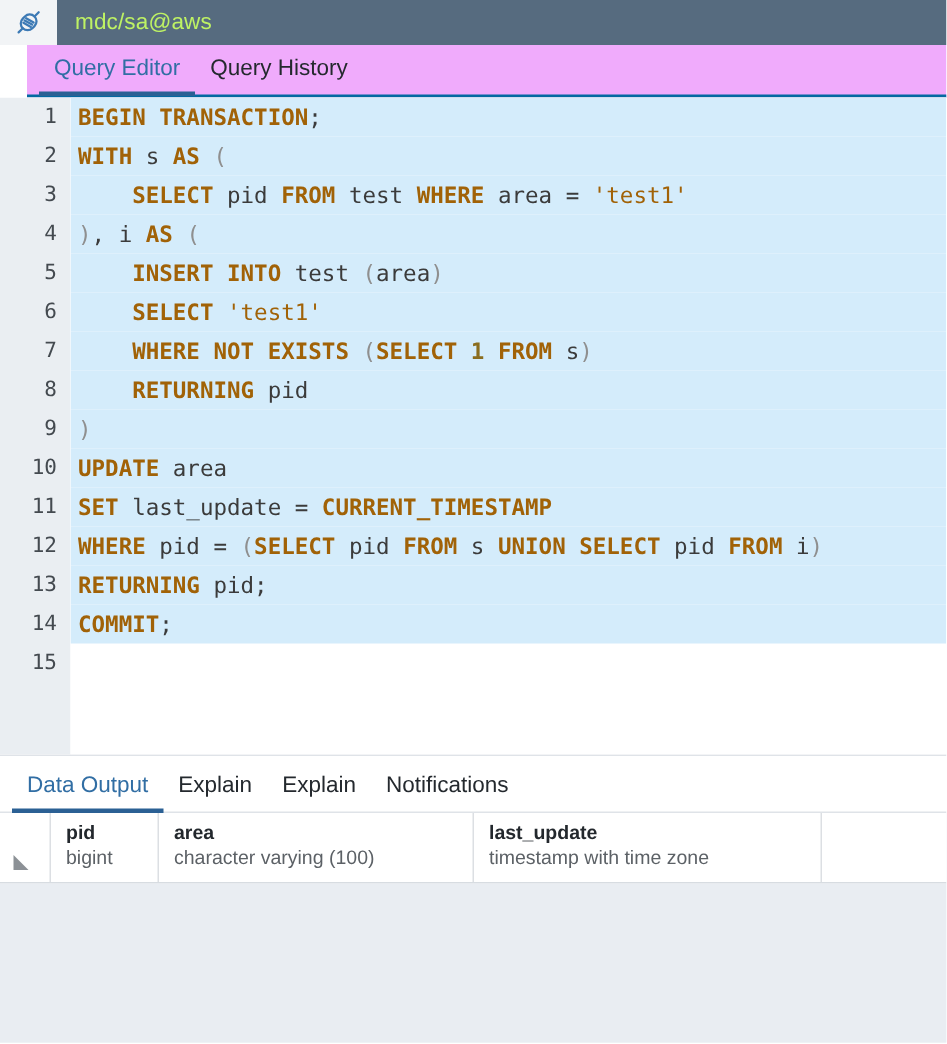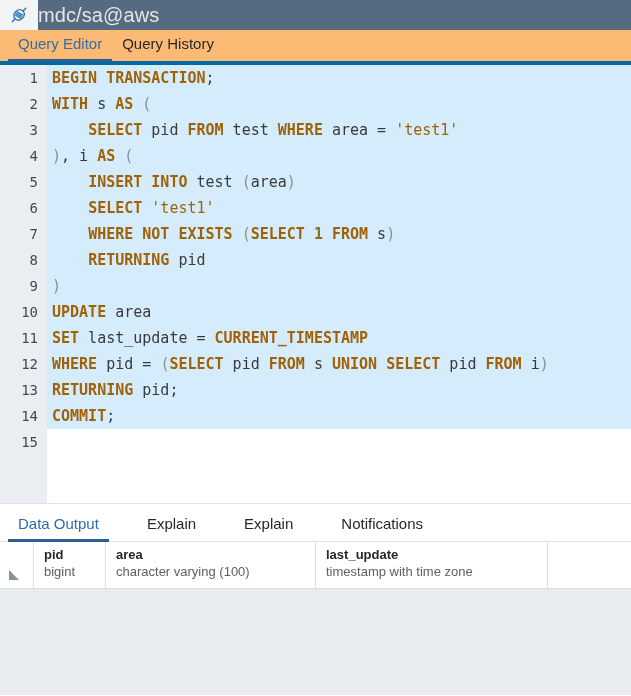--- a/index.html
+++ b/index.html
@@ -26,36 +26,38 @@
   .conn-icon-box {
     width: 38px;
     background: #f2f4f6;
     display: flex;
     align-items: center;
     justify-content: center;
     flex: 0 0 38px;
   }
   .conn-icon-box svg { display: block; }
   .conn-title {
-    color: #e5e5e5;
-    font-size: 20px;
+    color: #bef264;
+    font-size: 15px;
     line-height: 30px;
+    padding-left: 12px;
     letter-spacing: .1px;
     white-space: nowrap;
   }
 
   
   .tabstrip {
     height: 35px;
-    background: #fdba74;
+    background: #f0abfc;
     display: flex;
     align-items: flex-end;
     padding-left: 8px;
-    border-bottom: 4px solid #0369a1;
-    box-sizing: border-box;
+    border-bottom: 2px solid #0369a1;
+    box-sizing: border-box;
+    margin-left: 18px;
   }
   .tabstrip .tab {
     font-size: 15px;
     color: #24292e;
     padding: 0 10px 7px 10px;
     white-space: nowrap;
     border-bottom: 3px solid transparent;
     margin-bottom: -1px;
     cursor: pointer;
   }
@@ -124,21 +126,20 @@
     flex-direction: column;
   }
   .bottom-tabs {
     height: 38px;
     display: flex;
     align-items: flex-end;
     padding-left: 8px;
     border-bottom: 1px solid #dfe3e8;
     box-sizing: border-box;
     background: #ffffff;
-    gap: 28px;
   }
   .bottom-tabs .tab {
     font-size: 15px;
     color: #24292e;
     padding: 0 10px 7px 10px;
     white-space: nowrap;
     border-bottom: 3px solid transparent;
     margin-bottom: -1px;
     cursor: pointer;
   }

